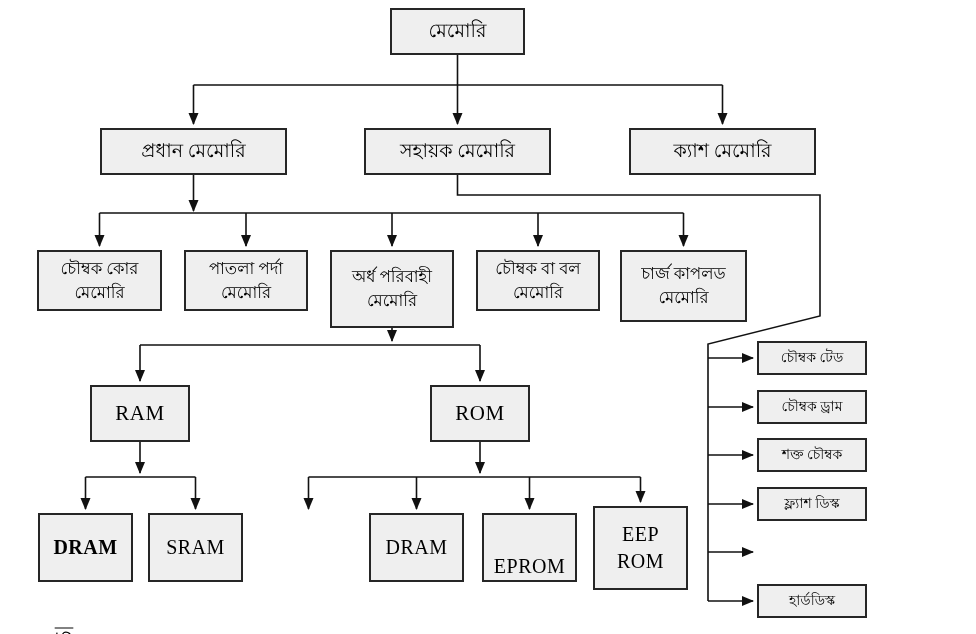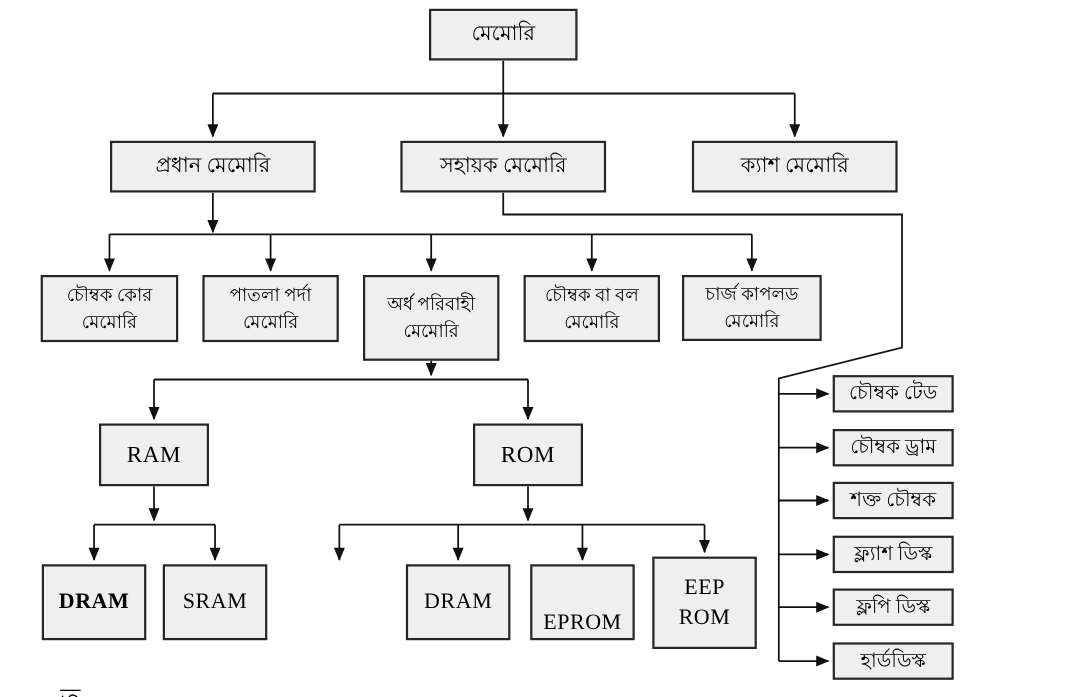--- a/index.html
+++ b/index.html
@@ -12,21 +12,21 @@
     position:absolute;box-sizing:border-box;z-index:1;
     background:#efefef;border:2px solid #262626;color:#000;
     display:flex;flex-direction:column;align-items:center;justify-content:center;
     text-align:center;line-height:1.3;
   }
   .fs-root{font-size:19px;}
   .fs-l2{font-size:19px;}
   .fs-l3{font-size:16.5px;line-height:1.45;}
   .fs-latin{font-size:21px;letter-spacing:.5px;}
   .fs-bottom{font-size:20px;letter-spacing:.5px;line-height:1.35;}
-  .fs-right{font-size:18px;}
+  .fs-right{font-size:14px;}
   .caption-fragment{
     position:absolute;left:55px;top:616px;z-index:1;color:#000;
     font-size:24px;
   }
 </style>
 </head>
 <body>
 
 <div class="canvas">
 
@@ -102,21 +102,21 @@
     <span>মেমোরি</span>
   </div>
   <div class="box fs-l3" style="left:330px;top:250px;width:124px;height:78px;">
     <span>অর্ধ পরিবাহী</span>
     <span>মেমোরি</span>
   </div>
   <div class="box fs-l3" style="left:476px;top:250px;width:124px;height:61px;">
     <span>চৌম্বক বা বল</span>
     <span>মেমোরি</span>
   </div>
-  <div class="box fs-l3" style="left:620px;top:250px;width:127px;height:60px;">
+  <div class="box fs-l3" style="left:620px;top:250px;width:127px;height:72px;">
     <span>চার্জ কাপলড</span>
     <span>মেমোরি</span>
   </div>
 
   <div class="box fs-latin" style="left:90px;top:385px;width:100px;height:57px;">
     <span>RAM</span>
   </div>
   <div class="box fs-latin" style="left:430px;top:385px;width:100px;height:57px;">
     <span>ROM</span>
   </div>
@@ -143,21 +143,18 @@
   </div>
   <div class="box fs-right" style="left:757px;top:390px;width:110px;height:34px;">
     <span>চৌম্বক ড্রাম</span>
   </div>
   <div class="box fs-right" style="left:757px;top:438px;width:110px;height:34px;">
     <span>শক্ত চৌম্বক</span>
   </div>
   <div class="box fs-right" style="left:757px;top:487px;width:110px;height:34px;">
     <span>ফ্ল্যাশ ডিস্ক</span>
   </div>
-  <div class="box fs-right" style="left:757px;top:535px;width:110px;height:34px;">
-    <span>ফ্লপি ডিস্ক</span>
-  </div>
   <div class="box fs-right" style="left:757px;top:584px;width:110px;height:34px;">
     <span>হার্ডডিস্ক</span>
   </div>
 
   <span class="caption-fragment">ত</span>
 </div>
 
 </body></html>

